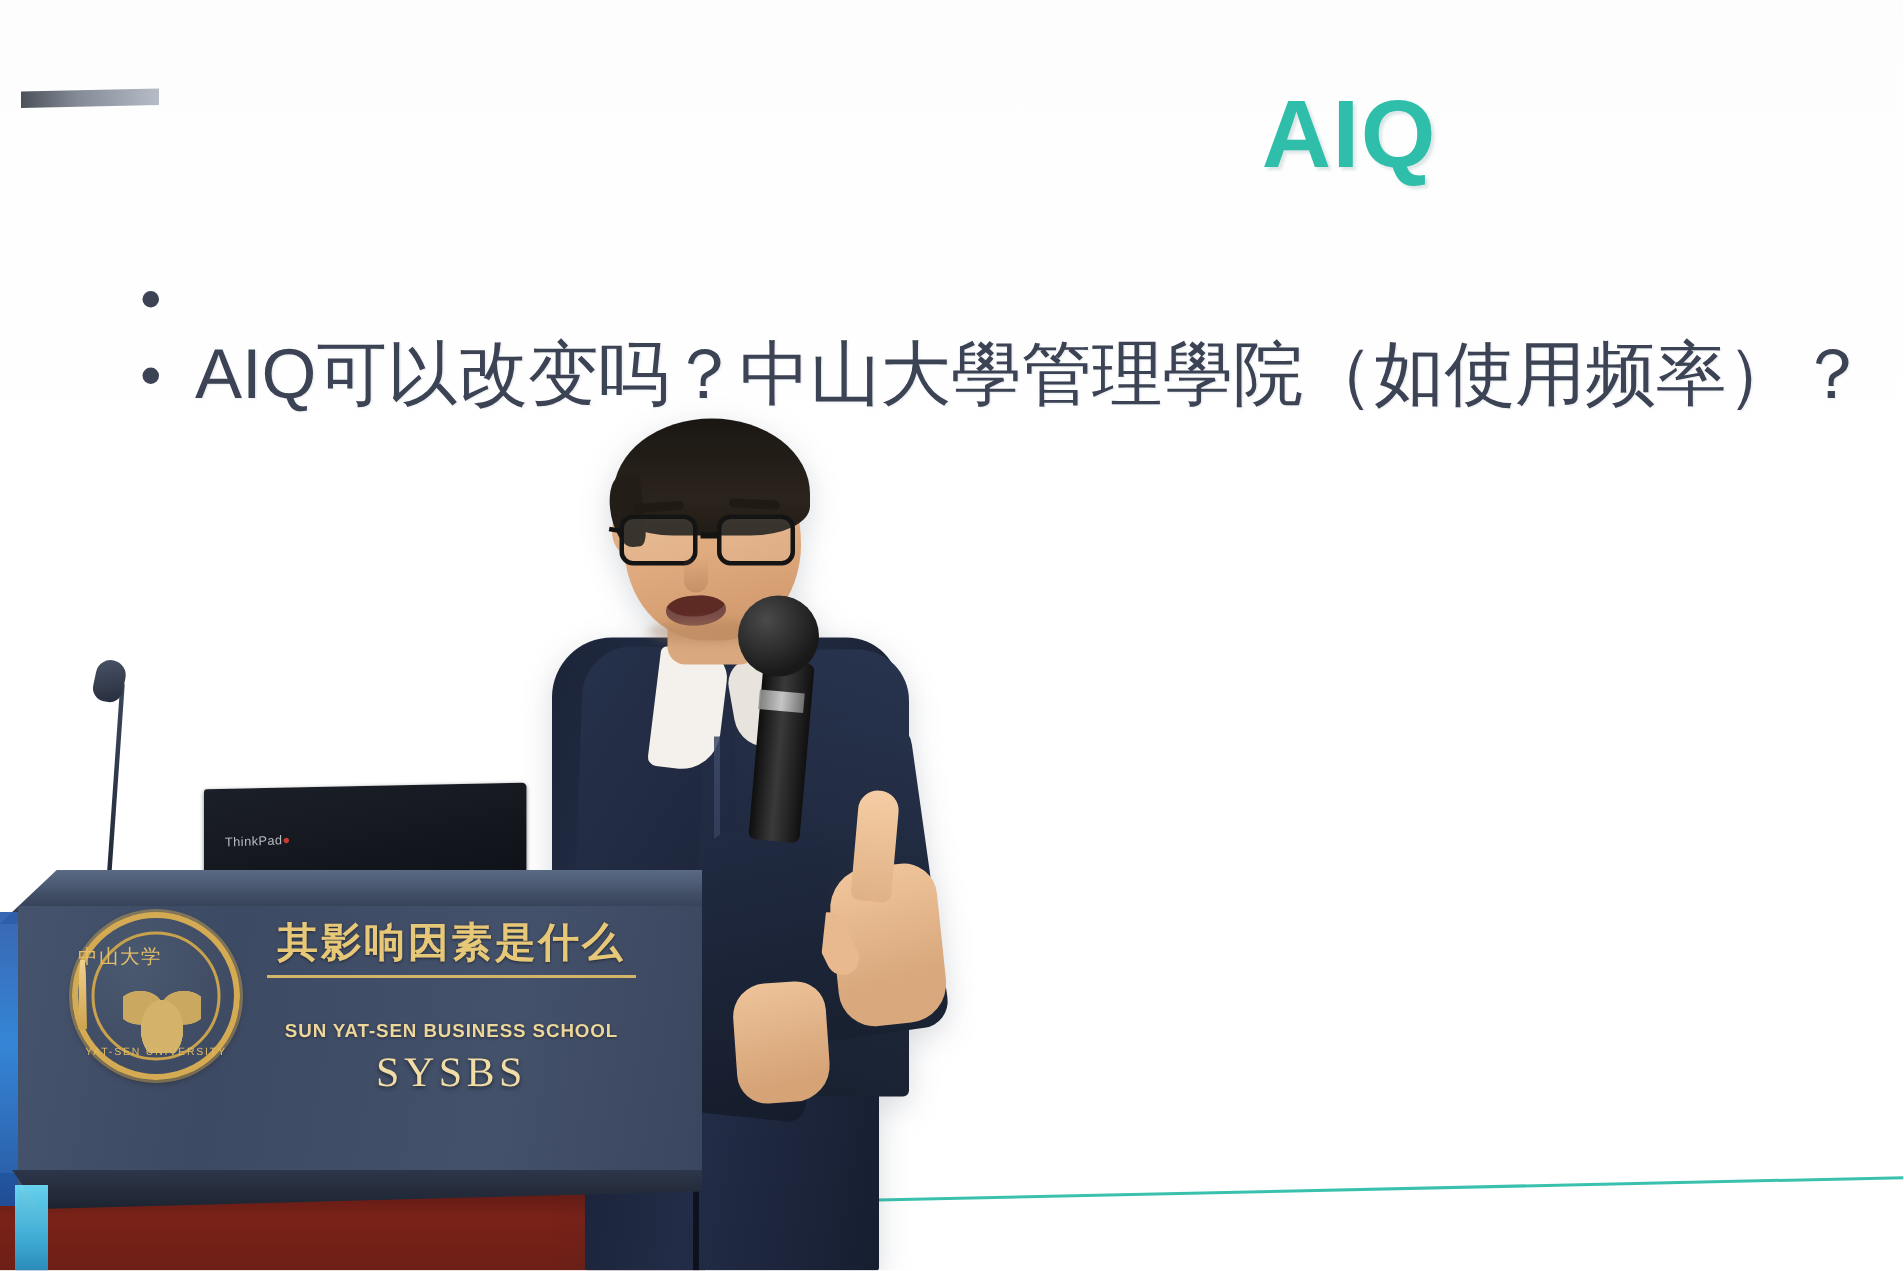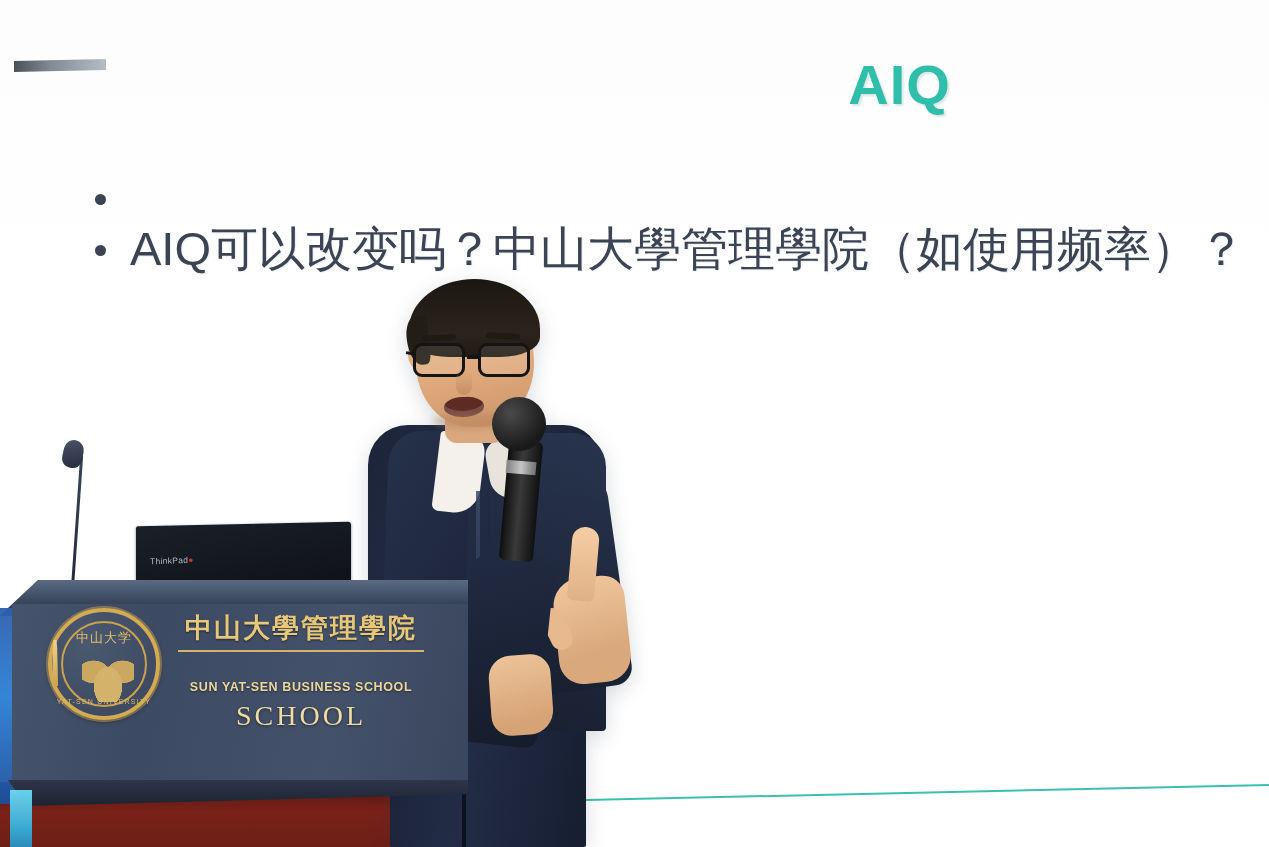--- a/index.html
+++ b/index.html
@@ -12,21 +12,21 @@
   }
 
   
   .slide{
     position:absolute;left:0;top:0;width:1269px;height:847px;
     background:linear-gradient(180deg,#fdfdfd 0%,#ffffff 40%,#ffffff 100%);
   }
   .slide-title{
     position:absolute;left:0;top:52px;width:1269px;
     text-align:center;padding-left:530px;
-    color:#2fbeaa;font-size:56px;font-weight:bold;letter-spacing:1px;
+    color:#2fbeaa;font-size:64px;font-weight:bold;letter-spacing:1px;
     text-shadow:2px 2px 2px rgba(120,160,160,.25);
   }
   .bullets{position:absolute;left:95px;top:168px;width:1180px;}
   .bullet-row{
     display:flex;align-items:flex-start;
     color:#3b4354;font-size:47px;line-height:1.28;
     margin-bottom:14px;letter-spacing:0px;white-space:nowrap;
     text-shadow:1px 1px 1px rgba(150,160,180,.18);
   }
   .bullet-dot{
@@ -89,21 +89,21 @@
     border-radius:50%;
     background:radial-gradient(circle at 35% 30%, #4b5970 0%, #3e4b63 70%);
     border:4px solid #d4ab52;
     box-shadow:0 0 0 2px rgba(212,171,82,.45), 0 2px 5px rgba(0,0,0,.35);
   }
   .seal-inner{
     position:absolute;left:9px;top:9px;right:9px;bottom:9px;border-radius:50%;
     border:2px solid #caa24c;
   }
   .seal-cn{
-    position:absolute;left:0;right:0;top:17px;text-align:center;
+    position:absolute;left:0;right:0;top:17px;
     color:#e3bd6a;font-size:13px;letter-spacing:1px;
     font-family:"DejaVu Sans","Liberation Sans",sans-serif;
   }
   .seal-arc-top,.seal-arc-bot{
     position:absolute;left:0;right:0;text-align:center;color:#e0ba68;
     font-size:7px;letter-spacing:1.2px;
   }
   .seal-arc-bot{bottom:11px;}
   .seal-emblem{
     position:absolute;left:30px;top:38px;width:52px;height:52px;
@@ -421,19 +421,19 @@
 
   <div class="seal">
     <div class="seal-inner"></div>
     <div class="seal-cn">中山大学</div>
     <div class="seal-emblem"></div>
     <div class="seal-arc-bot">YAT-SEN UNIVERSITY</div>
   </div>
   <div class="seal-tower"></div>
 
   <div class="podium-text">
-    <div class="podium-cn">中山大學管理學院</div>
+    <div class="podium-cn">其影响因素是什么</div>
     <div class="podium-divider"></div>
     <div class="podium-en">SUN YAT-SEN BUSINESS SCHOOL</div>
-    <div class="podium-abbr">SCHOOL</div>
+    <div class="podium-abbr">SYSBS</div>
   </div>
 
 </div>
 
 </body></html>

